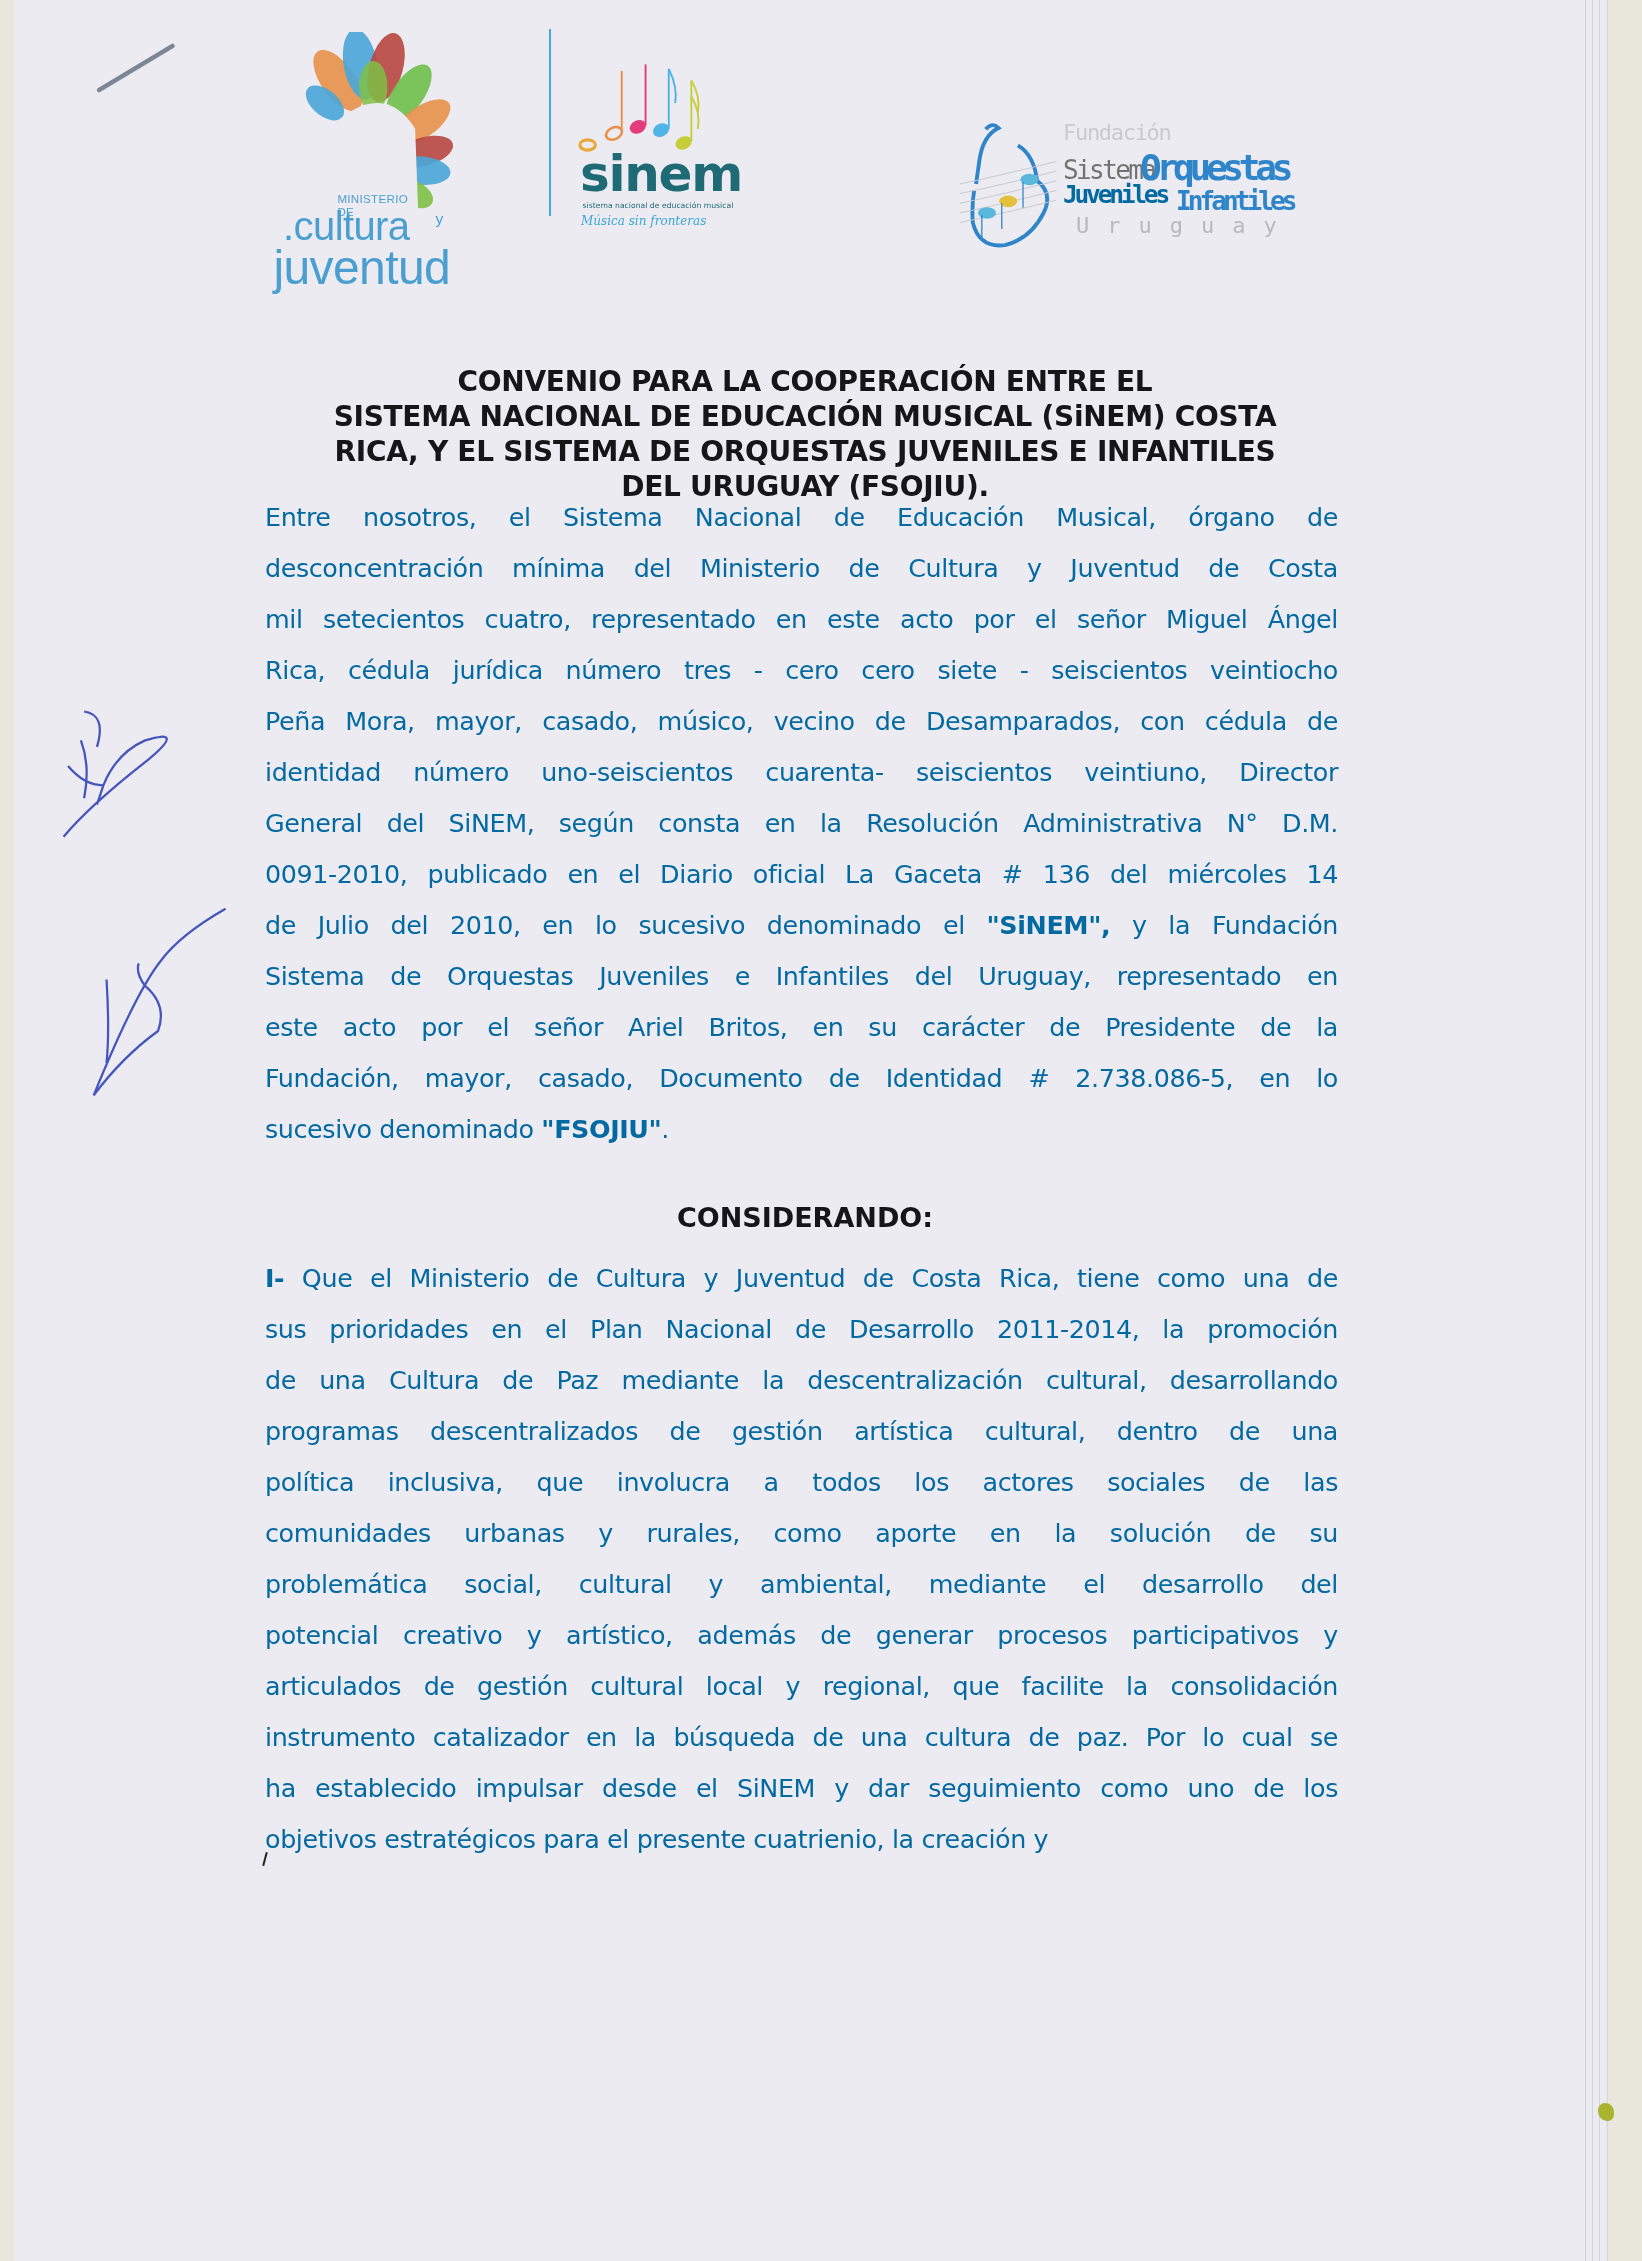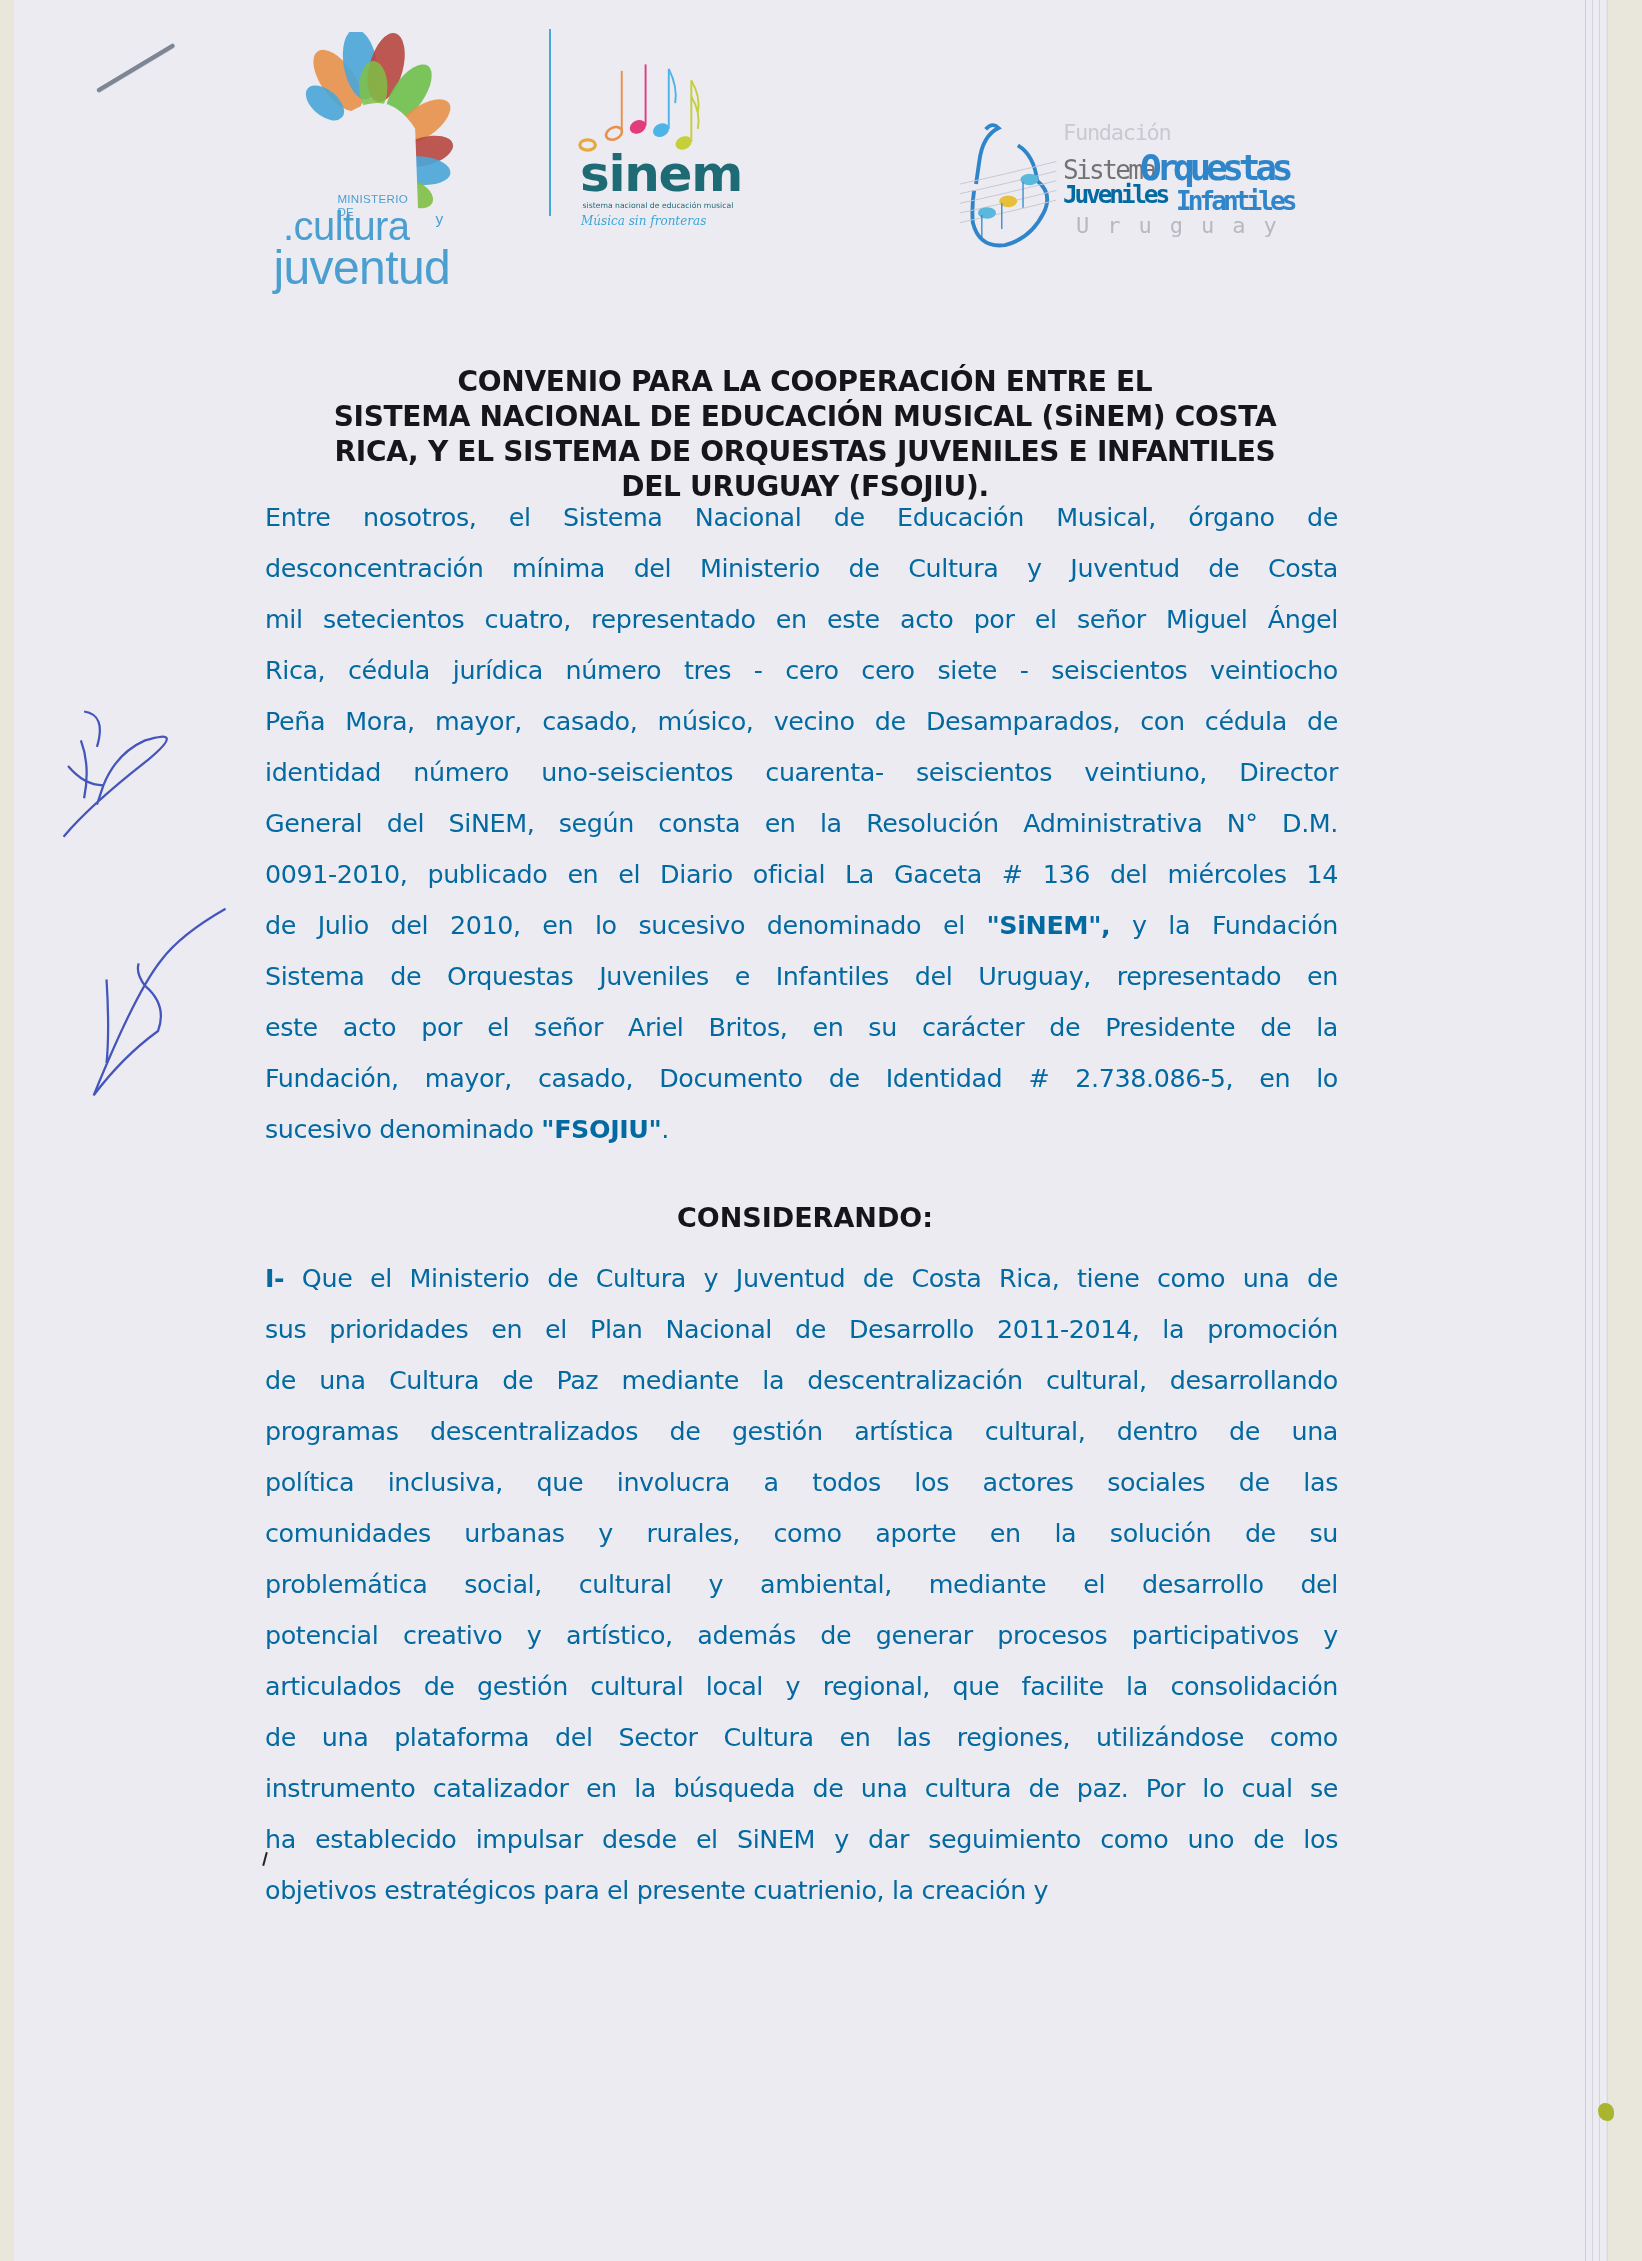--- a/index.html
+++ b/index.html
@@ -176,21 +176,20 @@
 <div class="body-text p2">
   <span class="line"><b class="strong">I-</b><span> Que el Ministerio de Cultura y Juventud de Costa Rica, tiene como una de</span></span>
   <span class="line">sus prioridades en el Plan Nacional de Desarrollo 2011-2014, la promoción</span>
   <span class="line">de una Cultura de Paz mediante la descentralización cultural, desarrollando</span>
   <span class="line">programas descentralizados de gestión artística cultural, dentro de una</span>
   <span class="line">política inclusiva, que involucra a todos los actores sociales de las</span>
   <span class="line">comunidades urbanas y rurales, como aporte en la solución de su</span>
   <span class="line">problemática social, cultural y ambiental, mediante el  desarrollo del</span>
   <span class="line">potencial creativo y artístico, además de generar procesos participativos y</span>
   <span class="line">articulados de gestión cultural local y regional, que facilite la consolidación</span>
-  <span class="line">de una plataforma del Sector Cultura en las regiones, utilizándose como</span>
   <span class="line">instrumento catalizador en la búsqueda de una cultura de paz. Por lo cual se</span>
   <span class="line">ha establecido impulsar desde el SiNEM y dar seguimiento como uno de los</span>
   <span class="line last">objetivos estratégicos para el presente cuatrienio, la creación y</span>
 </div>
 
 <svg class="signature sig1" viewBox="0 0 190 260">
   <path d="M 18 230 Q 60 180 150 110 Q 210 60 145 80 Q 100 100 80 150 L 70 180" stroke="#4455bb" stroke-width="3.5" fill="none"></path>
   <path d="M 45 80 Q 60 120 50 170 M 25 120 Q 50 150 80 150 M 70 90 Q 85 40 50 35" stroke="#4455bb" stroke-width="3.5" fill="none"></path>
 </svg>
 <svg class="signature sig2" viewBox="0 0 230 330">

